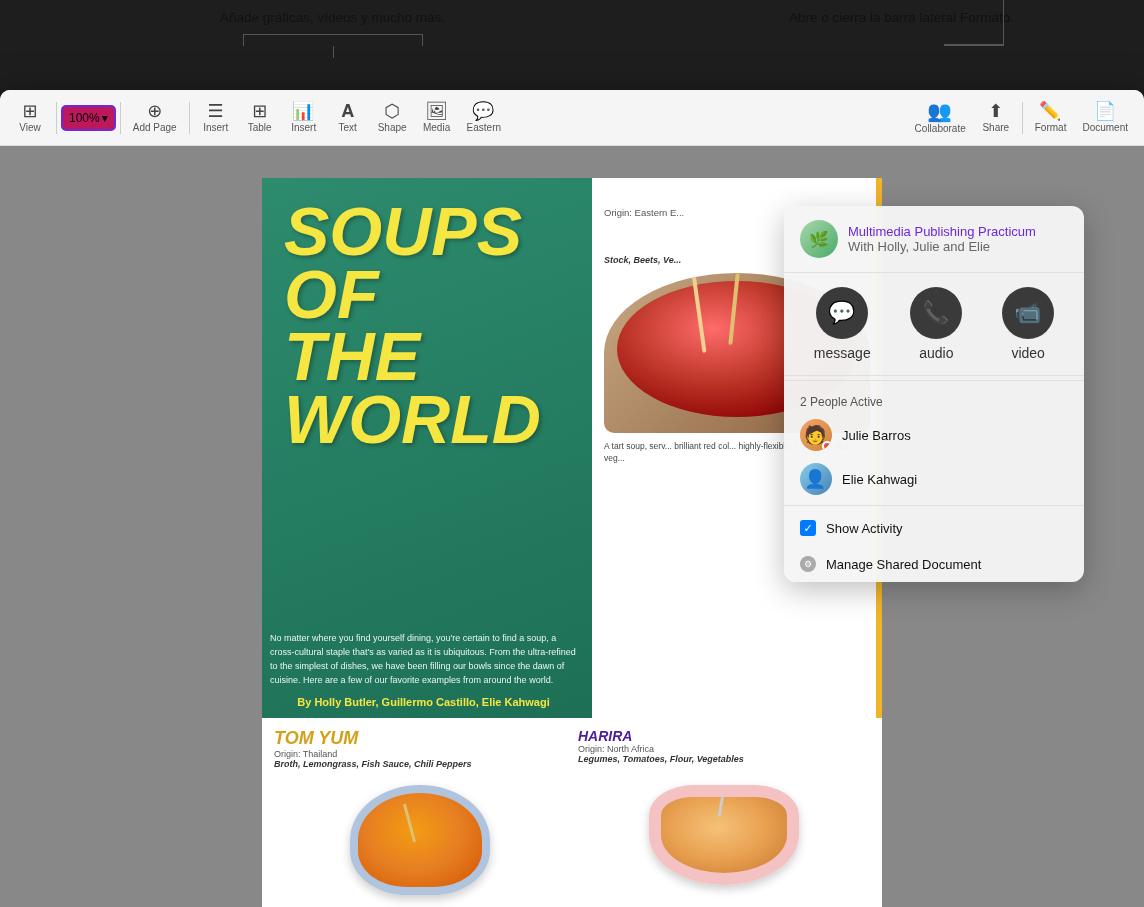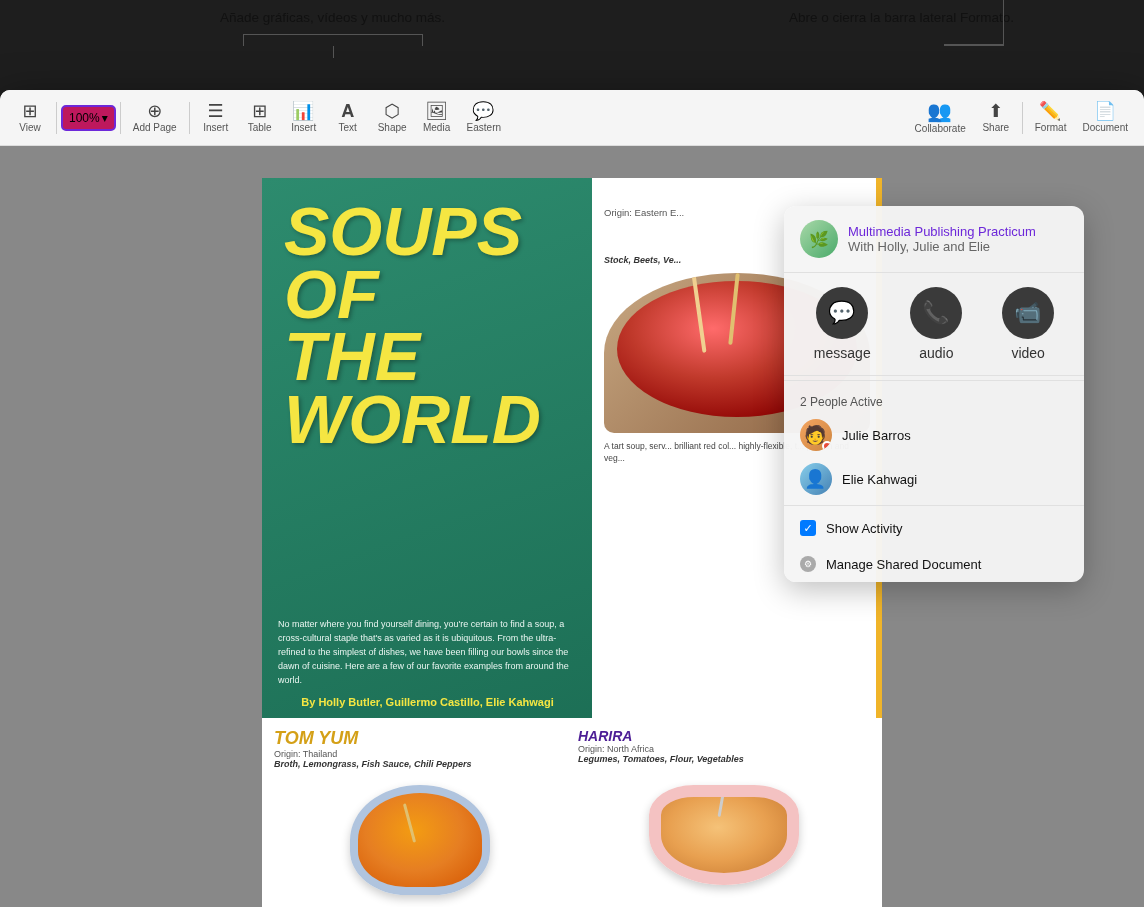--- a/index.html
+++ b/index.html
@@ -189,21 +189,21 @@
                 <div style="position:absolute;top:0;left:35%;width:4px;height:50%;background:#f0d090;transform:rotate(-8deg);border-radius:2px;"></div>
                 <div style="position:absolute;top:0;left:48%;width:4px;height:45%;background:#e0c070;transform:rotate(6deg);border-radius:2px;"></div>
               </div>
 
               <div style="font-size:8.5px;color:#444;line-height:1.4;">A tart soup, serv... brilliant red col... highly-flexible, t... protein and veg...</div>
             </div>
 
             <div style="position:absolute;right:0;top:0;width:6px;height:100%;background:#f0b429;"></div>
           </div>
 
-          <div style="position:absolute;bottom:10px;left:16px;right:305px;">
+          <div style="position:absolute;bottom:10px;left:8px;right:305px;">
             <div style="font-size:9px;color:#e8f5f0;line-height:1.55;">No matter where you find yourself dining, you're certain to find a soup, a cross-cultural staple that's as varied as it is ubiquitous. From the ultra-refined to the simplest of dishes, we have been filling our bowls since the dawn of cuisine. Here are a few of our favorite examples from around the world.</div>
             <div style="font-size:11px;color:#f5e642;font-weight:bold;margin-top:8px;text-align:center;">By Holly Butler, Guillermo Castillo, Elie Kahwagi</div>
           </div>
 
         </div>
 
         <div style="background:white;padding:10px 12px;display:flex;gap:12px;">
 
           <div style="flex:1;">
             <div style="font-size:18px;font-weight:900;color:#d4a017;text-transform:uppercase;font-style:italic;">TOM YUM</div>

